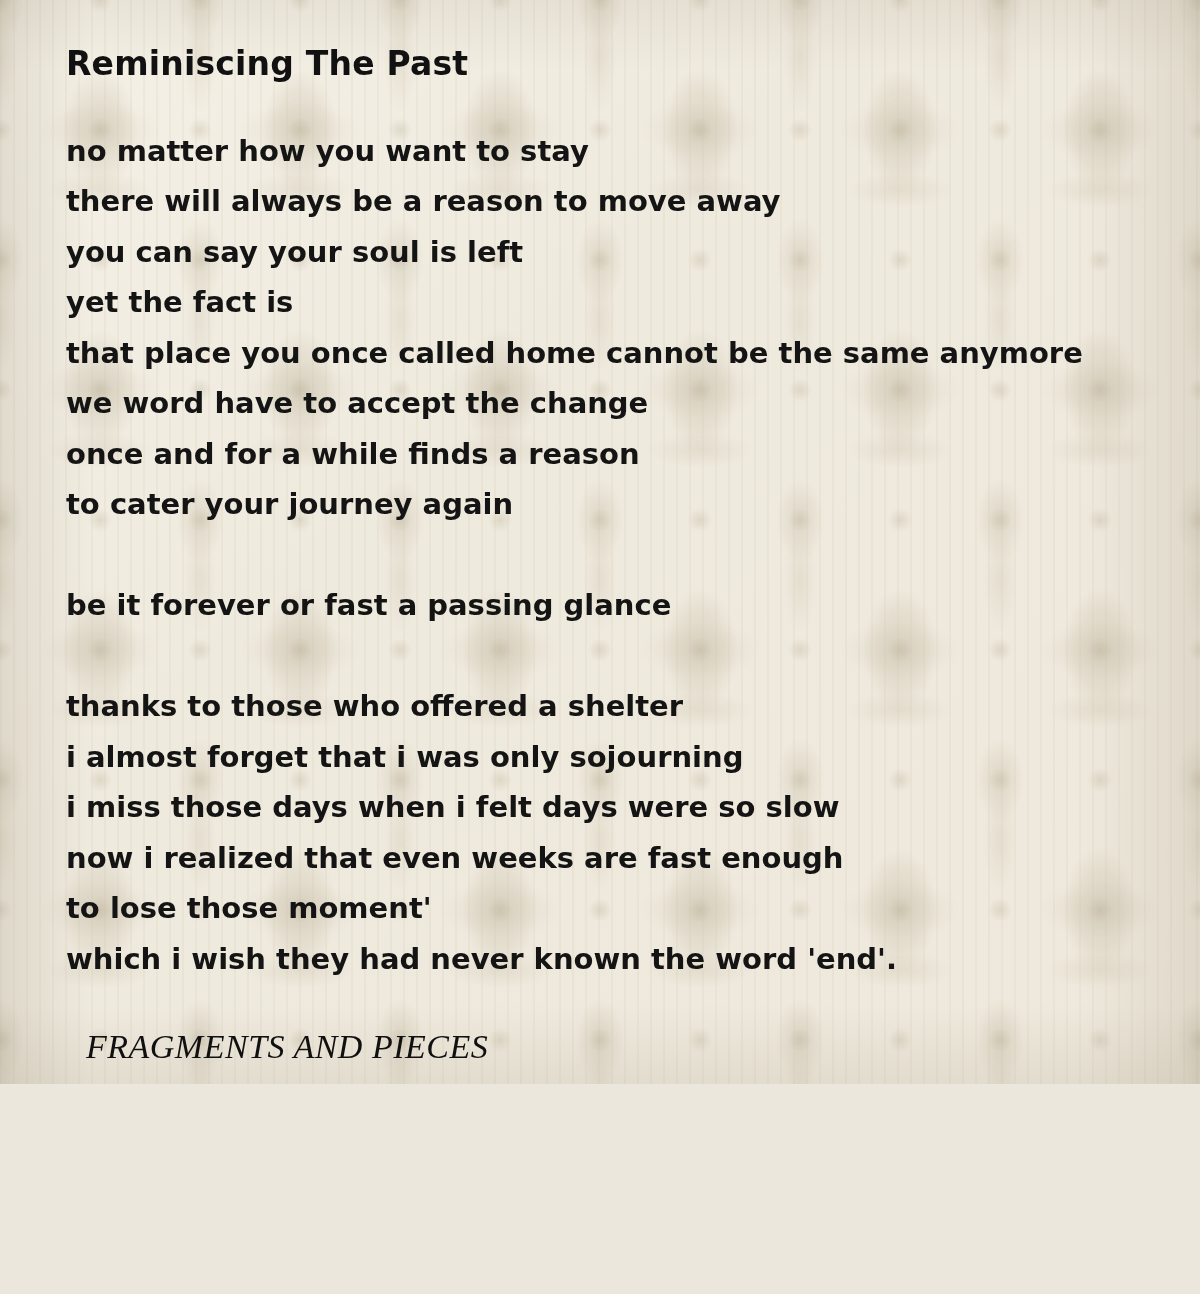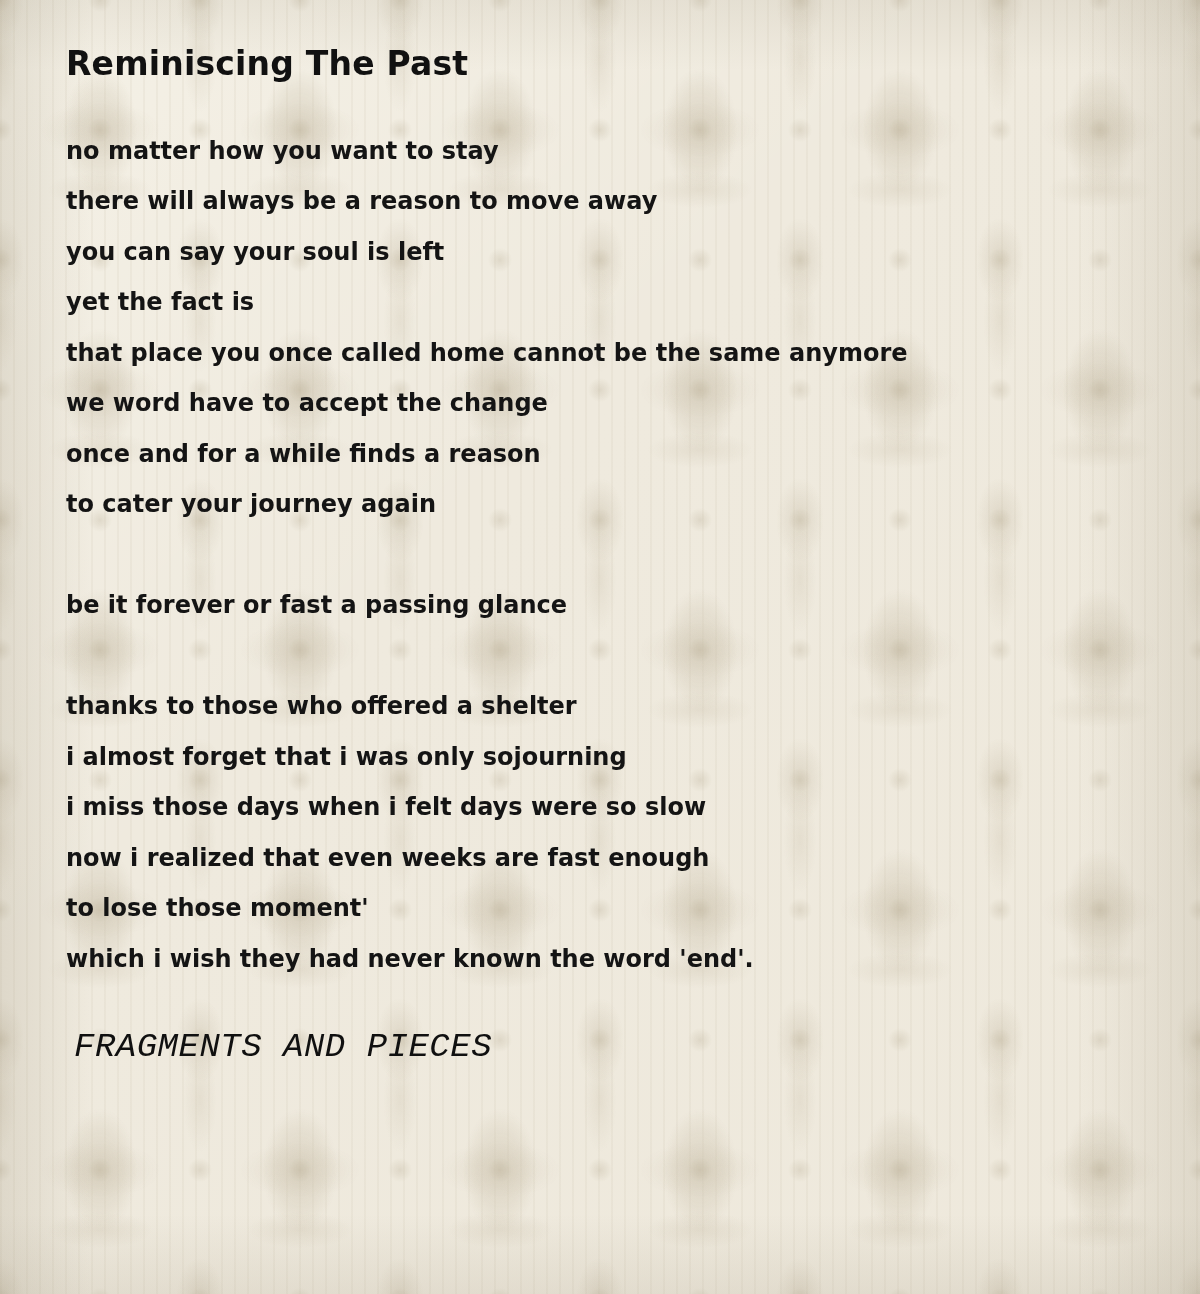--- a/index.html
+++ b/index.html
@@ -10,21 +10,21 @@
     width: 1200px;
     height: 1294px;
     overflow: hidden;
     font-family: "DejaVu Sans", sans-serif;
     background-color: #ece7dc;
   }
 
   .page {
     position: relative;
     width: 1200px;
-    height: 1294px;
+    height: 1084px;
     box-sizing: border-box;
     background-color: #efeade;
     overflow: hidden;
   }
 
   
   .texture-layer {
     position: absolute;
     inset: 0;
     pointer-events: none;
@@ -87,40 +87,40 @@
     margin: 0 0 0 0;
     letter-spacing: 0.2px;
     line-height: 1.2;
   }
 
   .poem-body {
     margin-top: 42px;
   }
 
   .poem-line {
-    font-size: 24px;
+    font-size: 29px;
     font-weight: bold;
     color: #141414;
     line-height: 50.5px;
     white-space: pre-wrap;
     min-height: 50.5px;
   }
   .poem-line.blank {
     font-size: 22.5px;
     line-height: 50.5px;
   }
 
   .signature {
     margin-top: 44px;
-    margin-left: 8px;
+    margin-left: 20px;
     font-size: 34px;
     font-style: italic;
     font-weight: normal;
     color: #101010;
-    font-family: Liberation Mono, monospace;
+    font-family: Liberation Serif, serif;
     letter-spacing: 0.5px;
   }
 </style>
 </head>
 <body>
 
 <div class="page">
 
   <div class="texture-layer tex-wash"></div>
   <div class="texture-layer tex-vstripes"></div>

